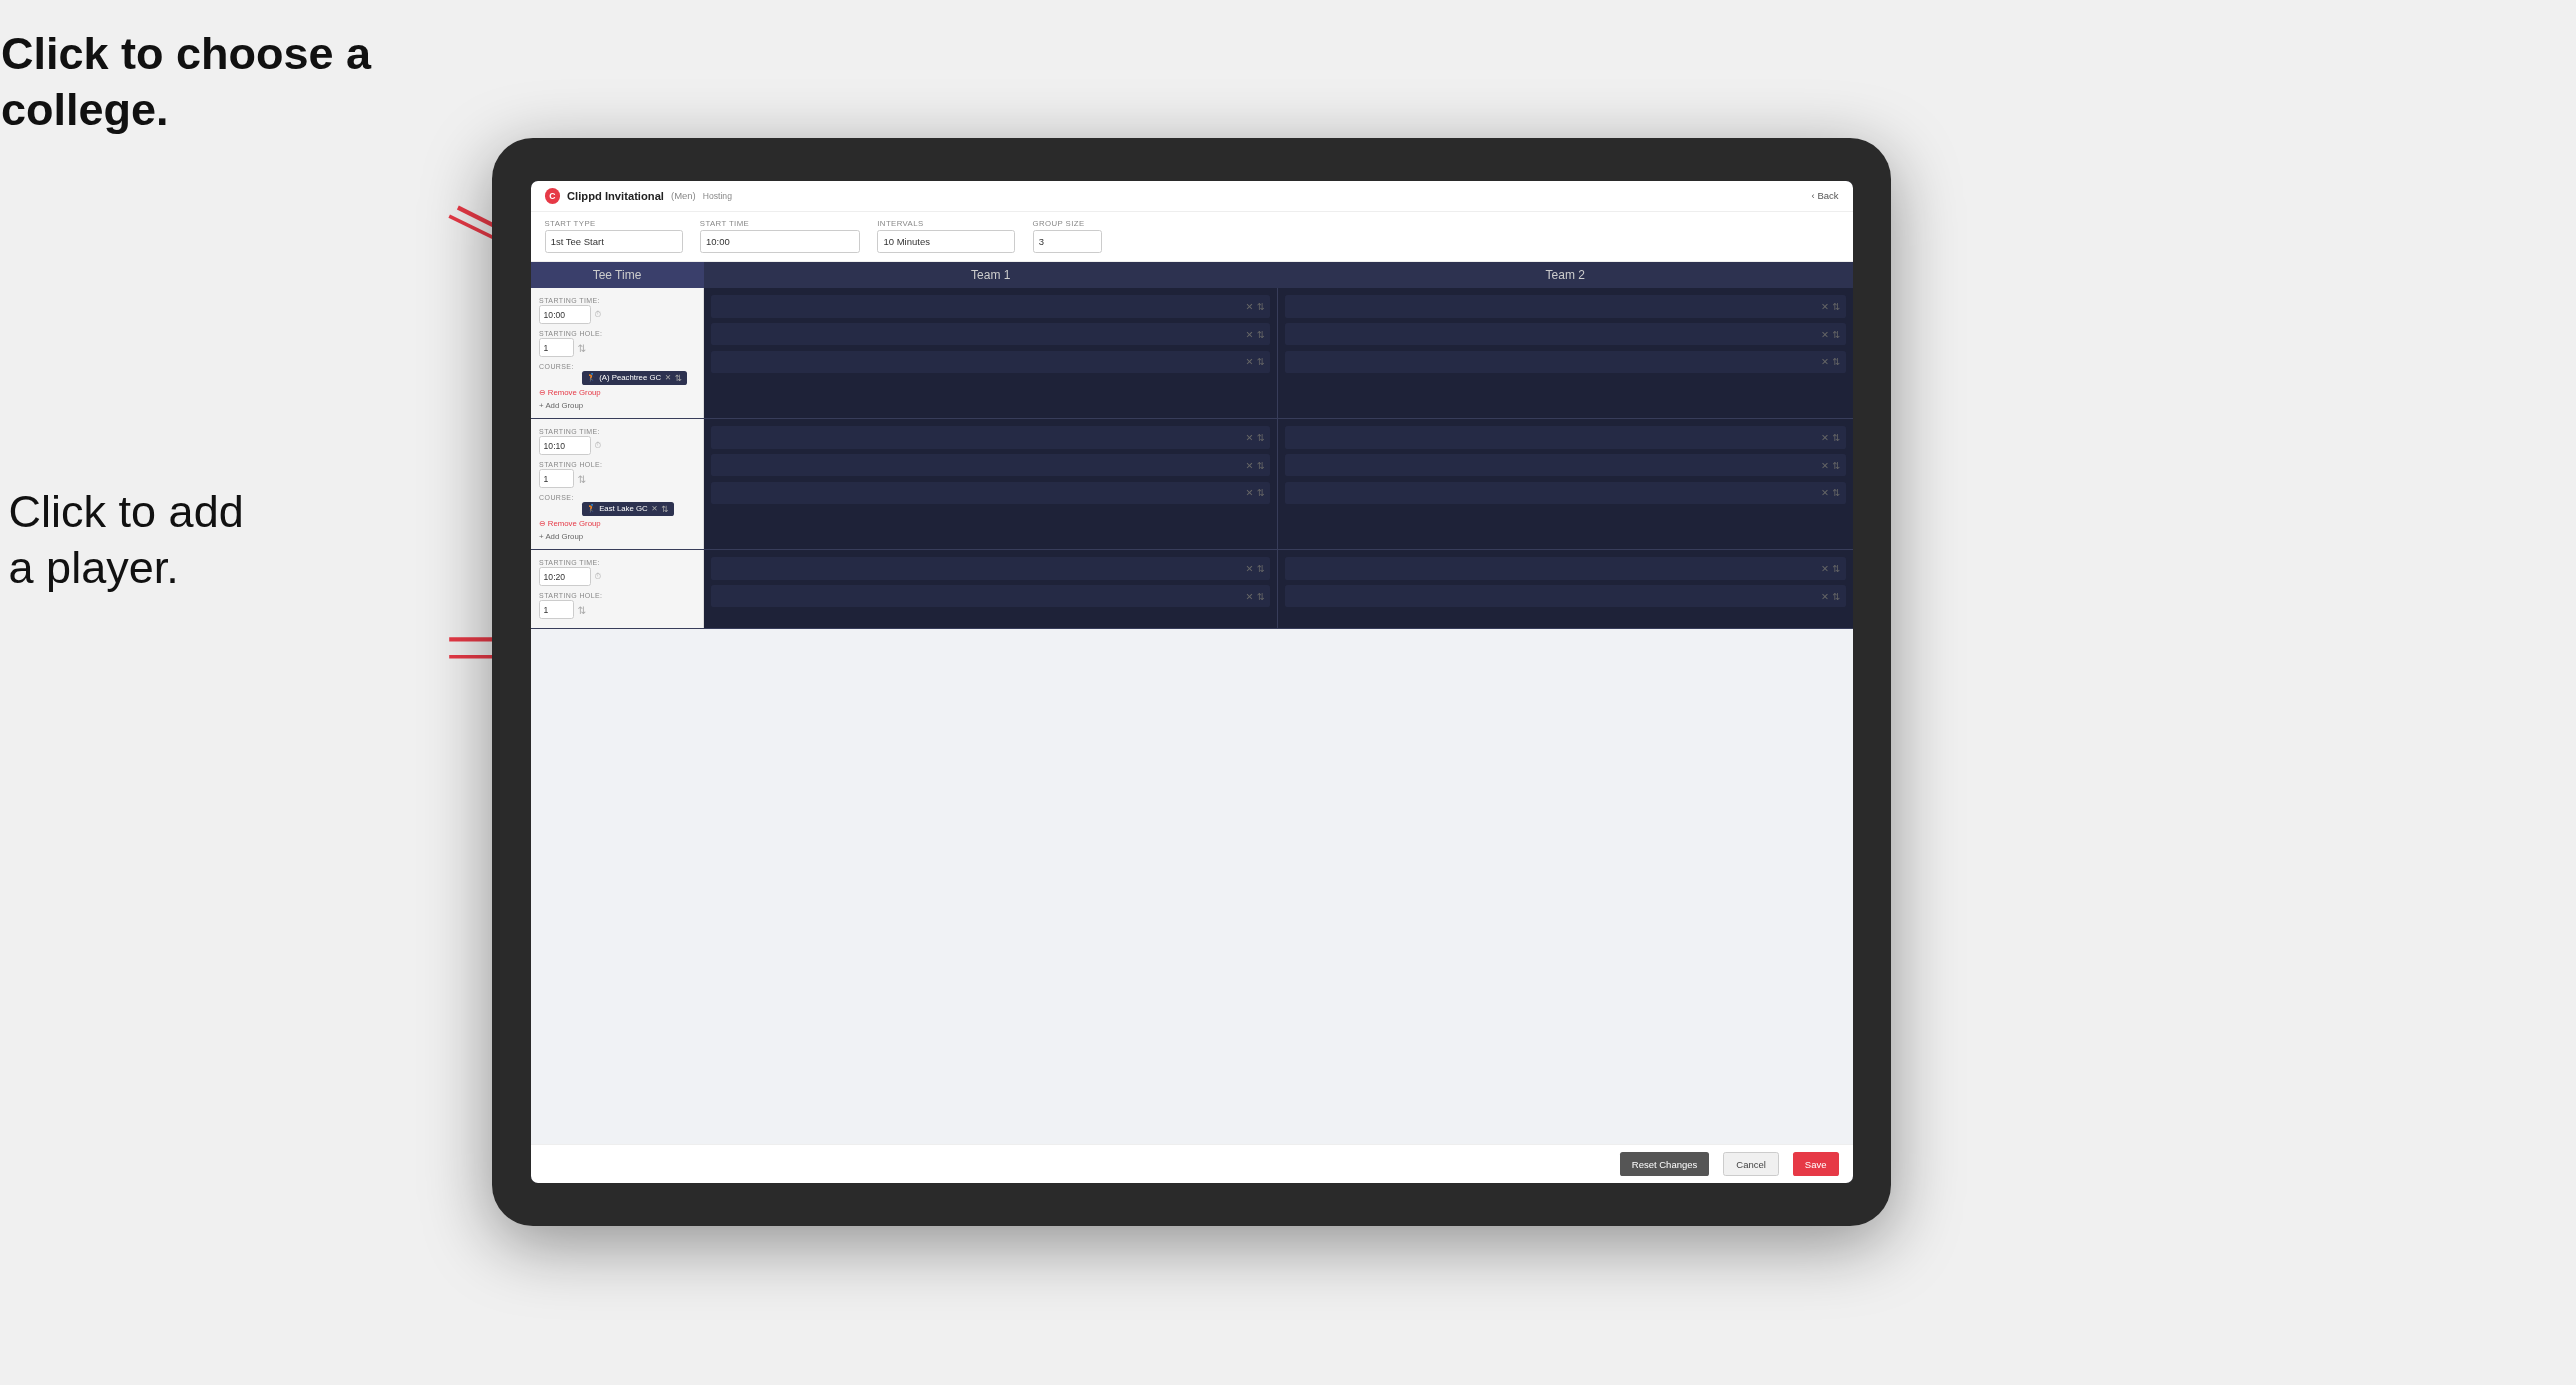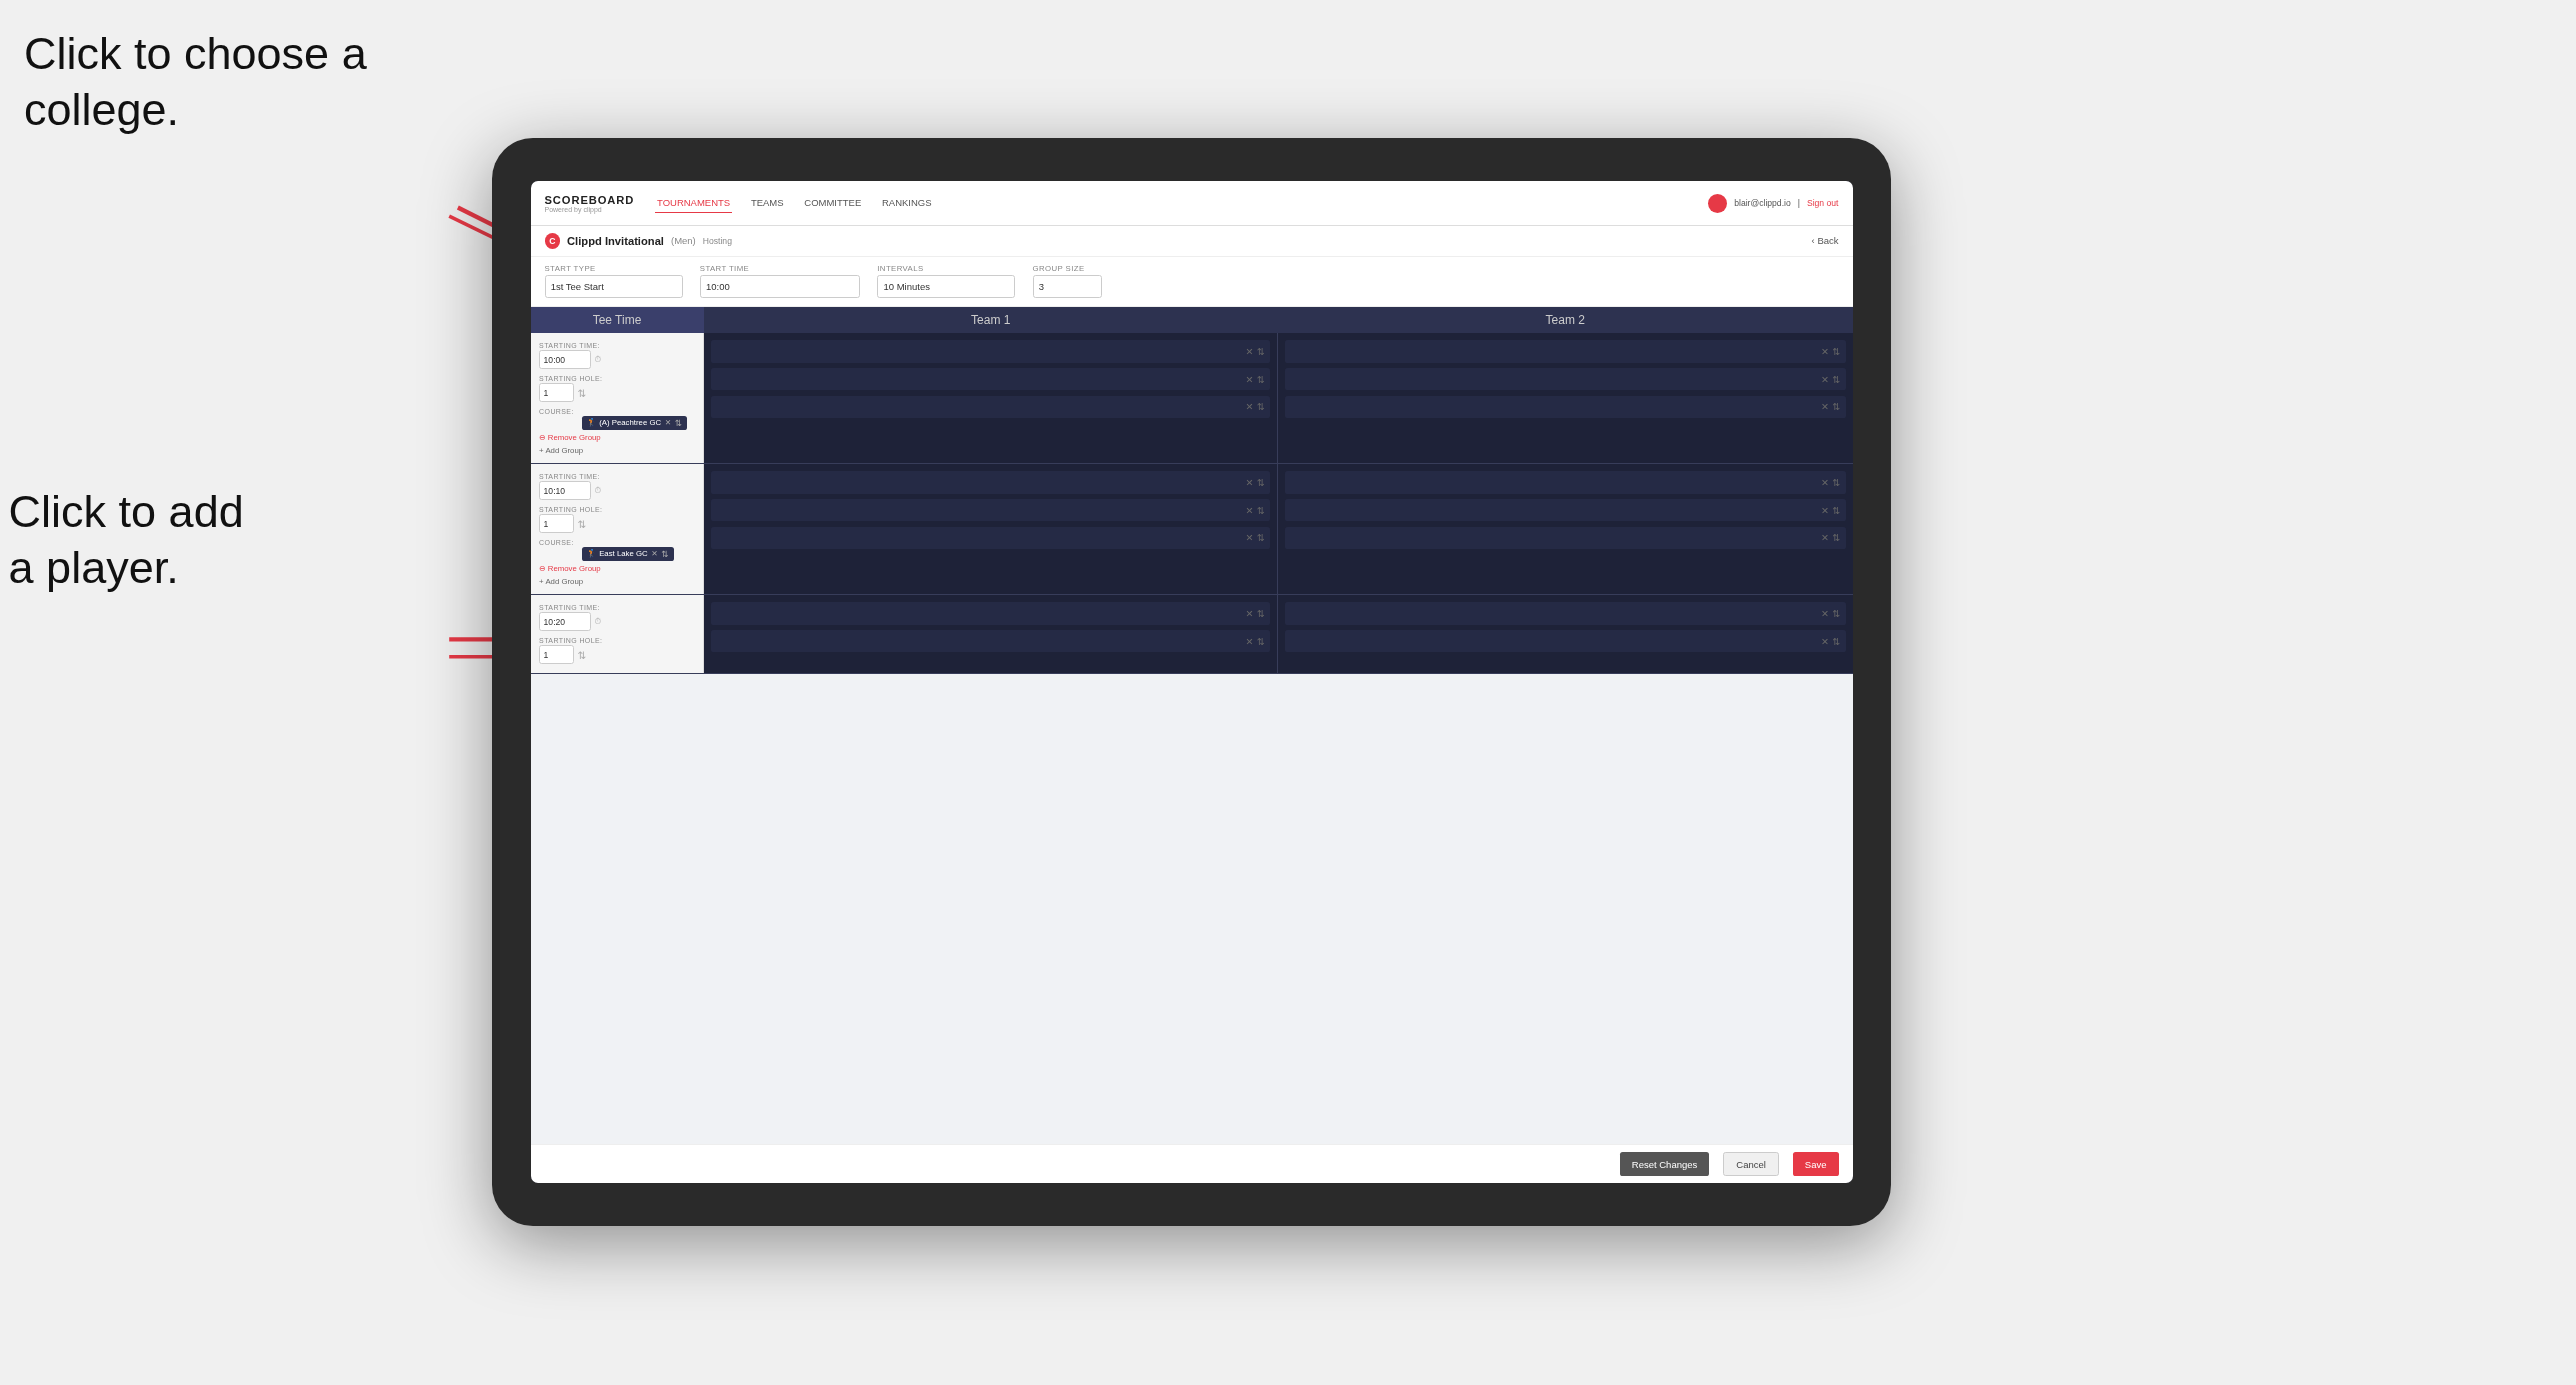--- a/index.html
+++ b/index.html
@@ -13,21 +13,21 @@
     }
 
     
     .annotation {
       position: absolute;
       font-size: 45px;
       font-weight: 400;
       color: #111;
       line-height: 1.25;
     }
-    .annotation-1 { top: 26px; left: 24px; }
+    .annotation-1 { top: 26px; left: 1px; font-weight: bold; }
     .annotation-2 { top: 484px; left: 8.6px; }
 
     
     .arrows-overlay {
       position: absolute;
       top: 0; left: 0;
       width: 2576px;
       height: 1386px;
       pointer-events: none;
     }
@@ -383,38 +383,20 @@
   </defs>
 
   <path d="M 530 240 L 1270 610" stroke="#e63946" stroke-width="5" fill="none" marker-end="url(#arrowhead1)"></path>
 
   <path d="M 520 740 L 1120 740" stroke="#e63946" stroke-width="5" fill="none" marker-end="url(#arrowhead1)"></path>
 </svg>
 
 <div class="tablet-frame">
   <div class="tablet-screen">
 
-    <div class="navbar">
-      <div class="navbar-brand">
-        <span class="brand-title">SCOREBOARD</span>
-        <span class="brand-sub">Powered by clippd</span>
-      </div>
-      <div class="nav-links">
-        <a class="nav-link active">TOURNAMENTS</a>
-        <a class="nav-link">TEAMS</a>
-        <a class="nav-link">COMMITTEE</a>
-        <a class="nav-link">RANKINGS</a>
-      </div>
-      <div class="navbar-right">
-        <div class="user-avatar"></div>
-        <span>blair@clippd.io</span>
-        <span>|</span>
-        <a style="color:#e63946;cursor:pointer;font-size:8.6px;">Sign out</a>
-      </div>
-    </div>
 
     <div class="sub-header">
       <div class="sub-header-left">
         <div class="clippd-logo">C</div>
         <span class="tournament-title">Clippd Invitational</span>
         <span style="font-size:9.5px;color:#888;">(Men)</span>
         <span class="hosting-badge">Hosting</span>
       </div>
       <a class="back-link">
         <span>‹ </span><span>Back</span>

